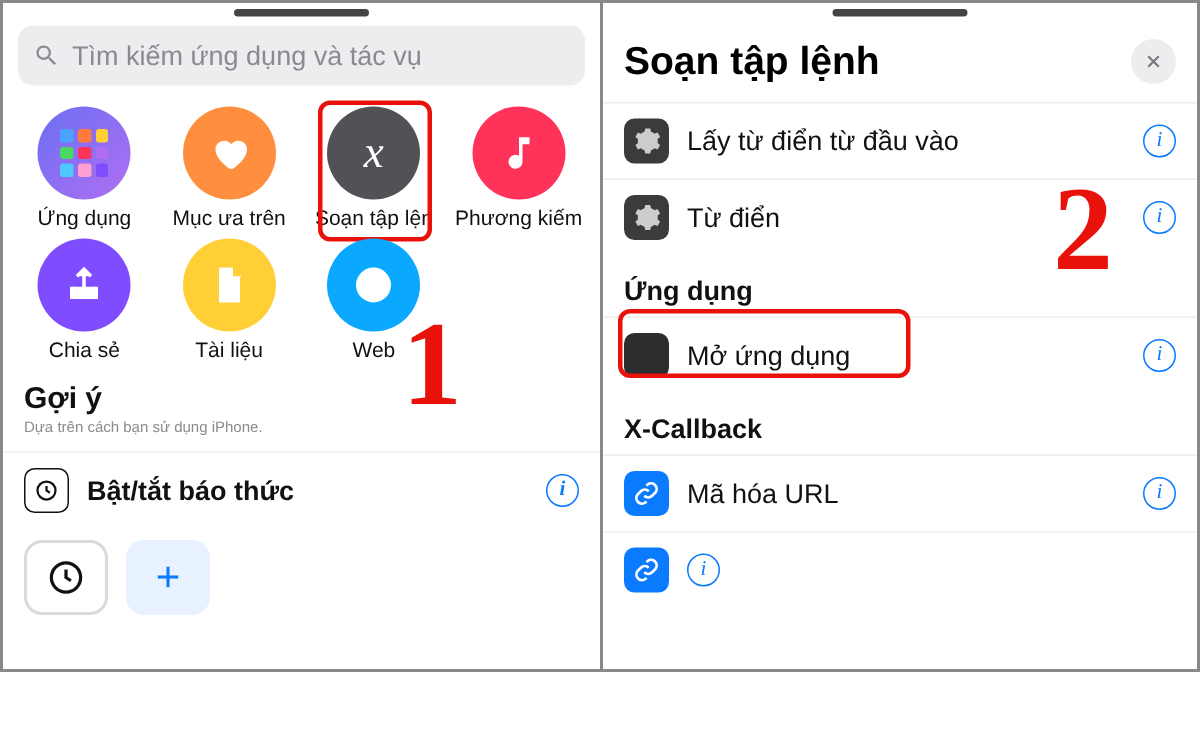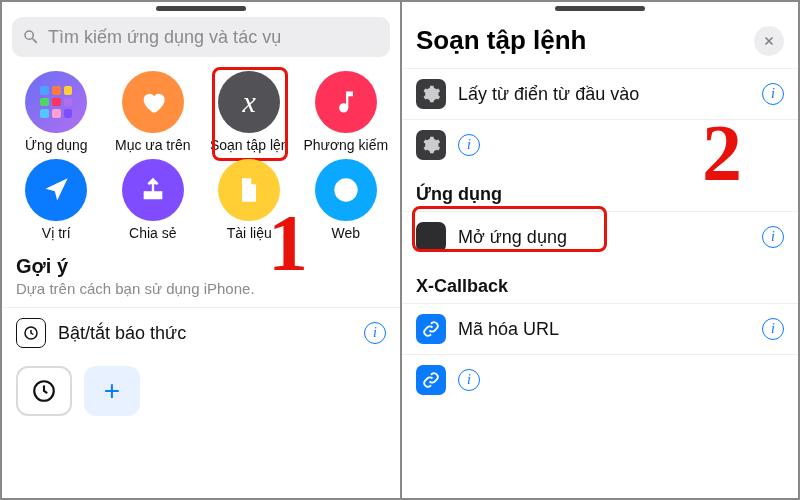--- a/index.html
+++ b/index.html
@@ -5,21 +5,21 @@
   * { box-sizing: border-box; margin: 0; padding: 0; }
   body {
     font-family: -apple-system, BlinkMacSystemFont, "Segoe UI", Helvetica, Arial, sans-serif;
     background: #fff;
     width: 800px;
     height: 500px;
     overflow: hidden;
   }
   .wrap {
     width: 800px;
-    height: 500px;
+    height: 448px;
     display: flex;
     border: 2px solid #888;
   }
   .panel {
     width: 50%;
     height: 100%;
     background: #fff;
     position: relative;
     overflow: hidden;
   }
@@ -75,21 +75,21 @@
     pointer-events: none;
   }
   .num1 { left: 266px; top: 196px; }
   .num2 { left: 300px; top: 106px; }
   
   .section-h {
     font-size: 20px; font-weight: 700; color: #111;
     padding: 6px 14px 2px;
   }
   .sub {
-    font-size: 15px; color: #8a8a8f;
+    font-size: 10px; color: #8a8a8f;
     padding: 0 14px 10px;
   }
   .row {
     display: flex; align-items: center;
     padding: 10px 14px;
     border-top: 1px solid #eee;
   }
   .row .ricon {
     width: 30px; height: 30px; border-radius: 7px;
     display: flex; align-items: center; justify-content: center;
@@ -205,28 +205,20 @@
 
       <div class="cat">
         <div class="cicon" style="background:#ff3259">
           <svg viewBox="0 0 24 24">
               <path d="M12 3v10.55A4 4 0 1014 17V7h4V3z"></path>
             </svg>
         </div>
         <div class="clabel">Phương kiếm</div>
       </div>
 
-      <div class="cat">
-        <div class="cicon" style="background:#0a7aff">
-          <svg viewBox="0 0 24 24">
-              <path d="M3 11l19-9-9 19-2-8z"></path>
-            </svg>
-        </div>
-        <div class="clabel">Vị trí</div>
-      </div>
 
       <div class="cat">
         <div class="cicon" style="background:#7f4cff">
           <svg viewBox="0 0 24 24" fill="none" stroke="#fff" stroke-width="2">
               <path d="M12 3v12M8 7l4-4 4 4M5 13v6h14v-6"></path>
             </svg>
         </div>
         <div class="clabel">Chia sẻ</div>
       </div>
 
@@ -246,21 +238,21 @@
               <path d="M15 9l-2 6-4-2 2-6z" fill="#fff"></path>
             </svg>
         </div>
         <div class="clabel">Web</div>
       </div>
     </div>
 
     <div class="section-h">Gợi ý</div>
     <div class="sub">Dựa trên cách bạn sử dụng iPhone.</div>
 
-    <div class="row" style="font-weight:400">
+    <div class="row" style="font-weight:700">
       <div class="ricon" style="background:#fff;border:1.5px solid #111">
         <svg viewBox="0 0 24 24" width="18" height="18" fill="none" stroke="#111" stroke-width="2">
             <circle cx="12" cy="12" r="8"></circle>
             <path d="M12 8v4l3 2"></path>
           </svg>
       </div>
       <div class="rlabel">Bật/tắt báo thức</div>
       <div class="info">i</div>
     </div>
 
@@ -300,20 +292,21 @@
       <div class="rlabel">Lấy từ điển từ đầu vào</div>
       <div class="info">i</div>
     </div>
 
     <div class="row">
       <div class="gearbox ricon">
         <svg viewBox="0 0 24 24">
             <path d="M12 8a4 4 0 104 4 4 4 0 00-4-4zm9 4a7.9 7.9 0 00-.17-1.64l2.07-1.61-2-3.46-2.45 1a8 8 0 00-2.84-1.64L15 2h-4l-.61 2.65a8 8 0 00-2.84 1.64l-2.45-1-2 3.46 2.07 1.61A7.9 7.9 0 005 12a7.9 7.9 0 00.17 1.64L3.1 15.25l2 3.46 2.45-1a8 8 0 002.84 1.64L11 22h4l.61-2.65a8 8 0 002.84-1.64l2.45 1 2-3.46-2.07-1.61A7.9 7.9 0 0021 12z"></path>
           </svg>
       </div>
+      <div class="rlabel">Từ điển</div>
       <div class="info">i</div>
     </div>
 
     <div class="subhead">Ứng dụng</div>
 
     <div class="row relpos">
       <div class="highlight hl-right"></div>
       <div class="appsicon ricon" id="apps-grid-right">
           <span style="background: rgb(74, 163, 255);"></span>
           <span style="background: rgb(255, 122, 61);"></span>

